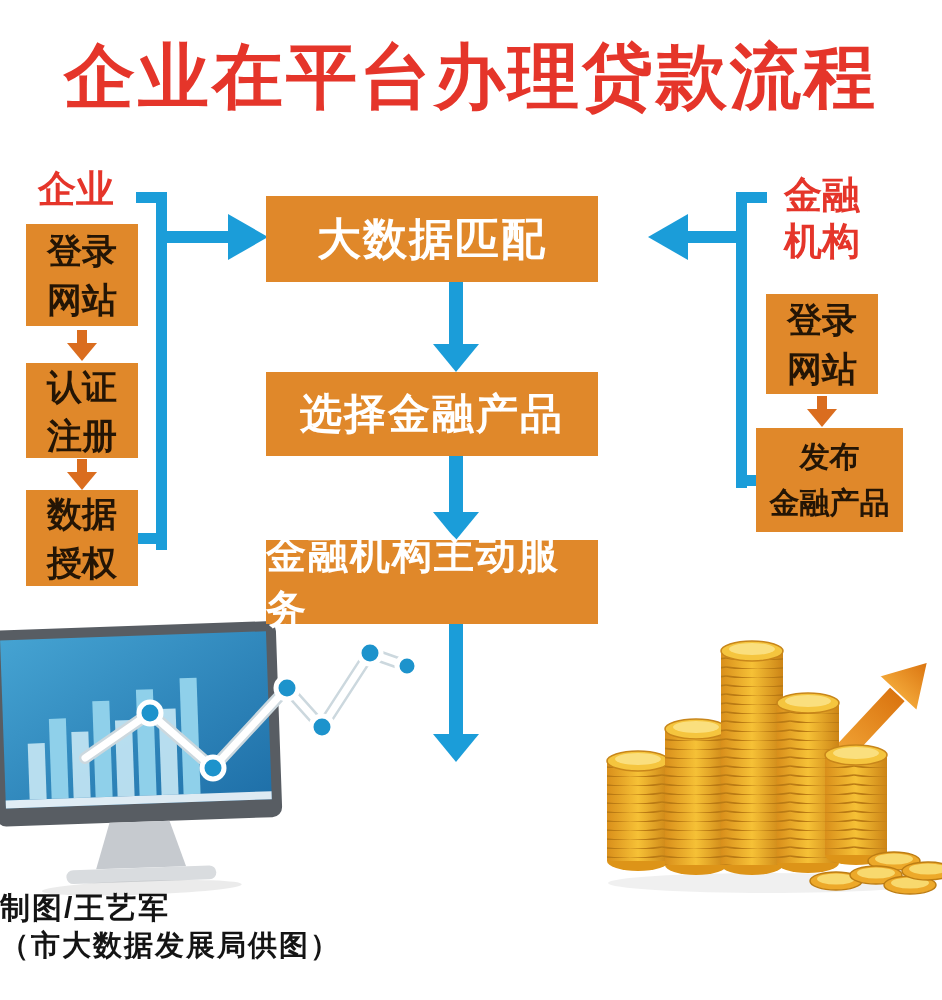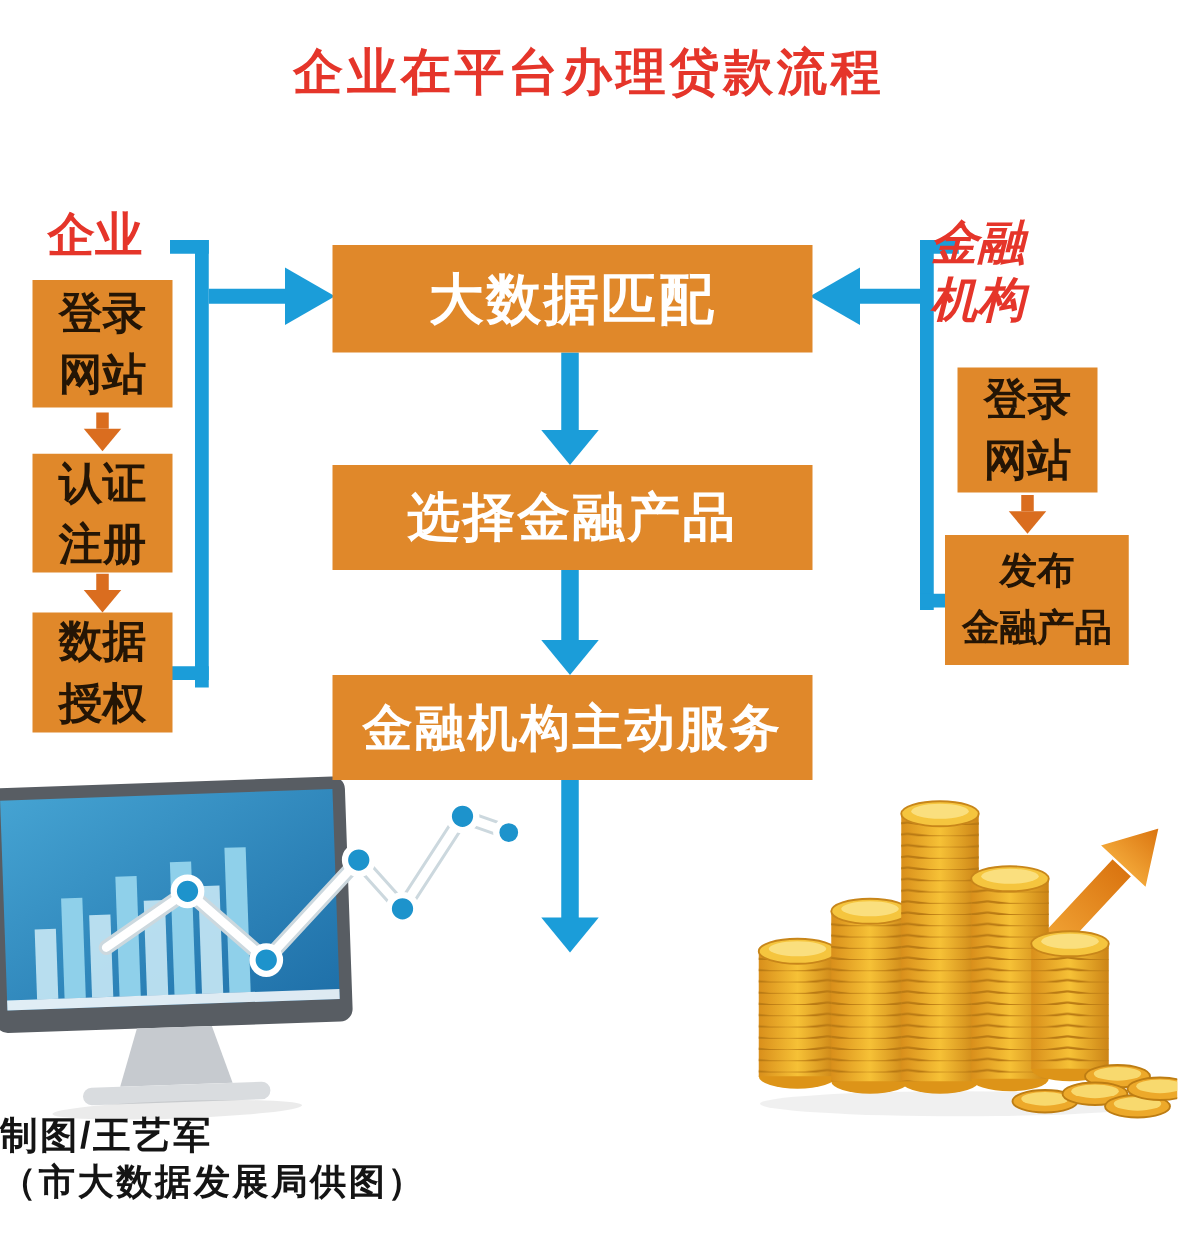--- a/index.html
+++ b/index.html
@@ -5,45 +5,45 @@
   * { margin:0; padding:0; box-sizing:border-box; }
   body { background:#ffffff; }
   .canvas {
     position:relative; width:942px; height:1000px; margin:0 auto;
     background:#ffffff; overflow:hidden;
     font-family:"Liberation Sans", sans-serif;
   }
   
   .title {
     position:absolute; top:30px; left:0; width:100%;
-    text-align:center; font-size:40px; font-weight:900;
+    text-align:center; font-size:71px; font-weight:900;
     color:#e5352a; letter-spacing:3px;
   }
   
   .side-heading {
     position:absolute; font-size:38px; font-weight:900;
     color:#e5352a; line-height:1.22; white-space:pre-line; z-index:3;
   }
   .heading-left  { left:38px;  top:166px; }
-  .heading-right { left:744px; top:172px;font-style:italic; }
+  .heading-right { left:784px; top:172px; }
   
   .side-box {
     position:absolute; background:#e0882a; color:#241505;
     font-weight:700; font-size:35px; line-height:1.4;
     text-align:center; white-space:pre-line;
     display:flex; align-items:center; justify-content:center; z-index:3;
   }
   .lb1 { left:26px; top:224px; width:112px; height:102px; }
   .lb2 { left:26px; top:363px; width:112px; height:95px;  }
   .lb3 { left:26px; top:490px; width:112px; height:96px;text-align:center;  }
   .rb1 { left:766px; top:294px; width:112px; height:100px; }
   .rb2 { left:756px; top:428px; width:147px; height:104px; font-size:30px; line-height:1.55; }
   
   .flow-box {
-    position:absolute; left:266px; width:384px; background:#e0882a;
+    position:absolute; left:266px; width:332px; background:#e0882a;
     color:#ffffff; font-weight:700; letter-spacing:2px;
     display:flex; align-items:center; justify-content:center; z-index:3;
   }
   .fb1 { top:196px; height:86px; font-size:44px; }
   .fb2 { top:372px; height:84px; font-size:42px; }
   .fb3 { top:540px; height:84px; font-size:40px; }
   .fb4 { top:762px; height:86px; font-size:42px; }
   
   .blue { position:absolute; background:#1b9dd9; z-index:2; }
   .brk-v-left   { left:156px; top:192px; width:11px; height:358px; }

